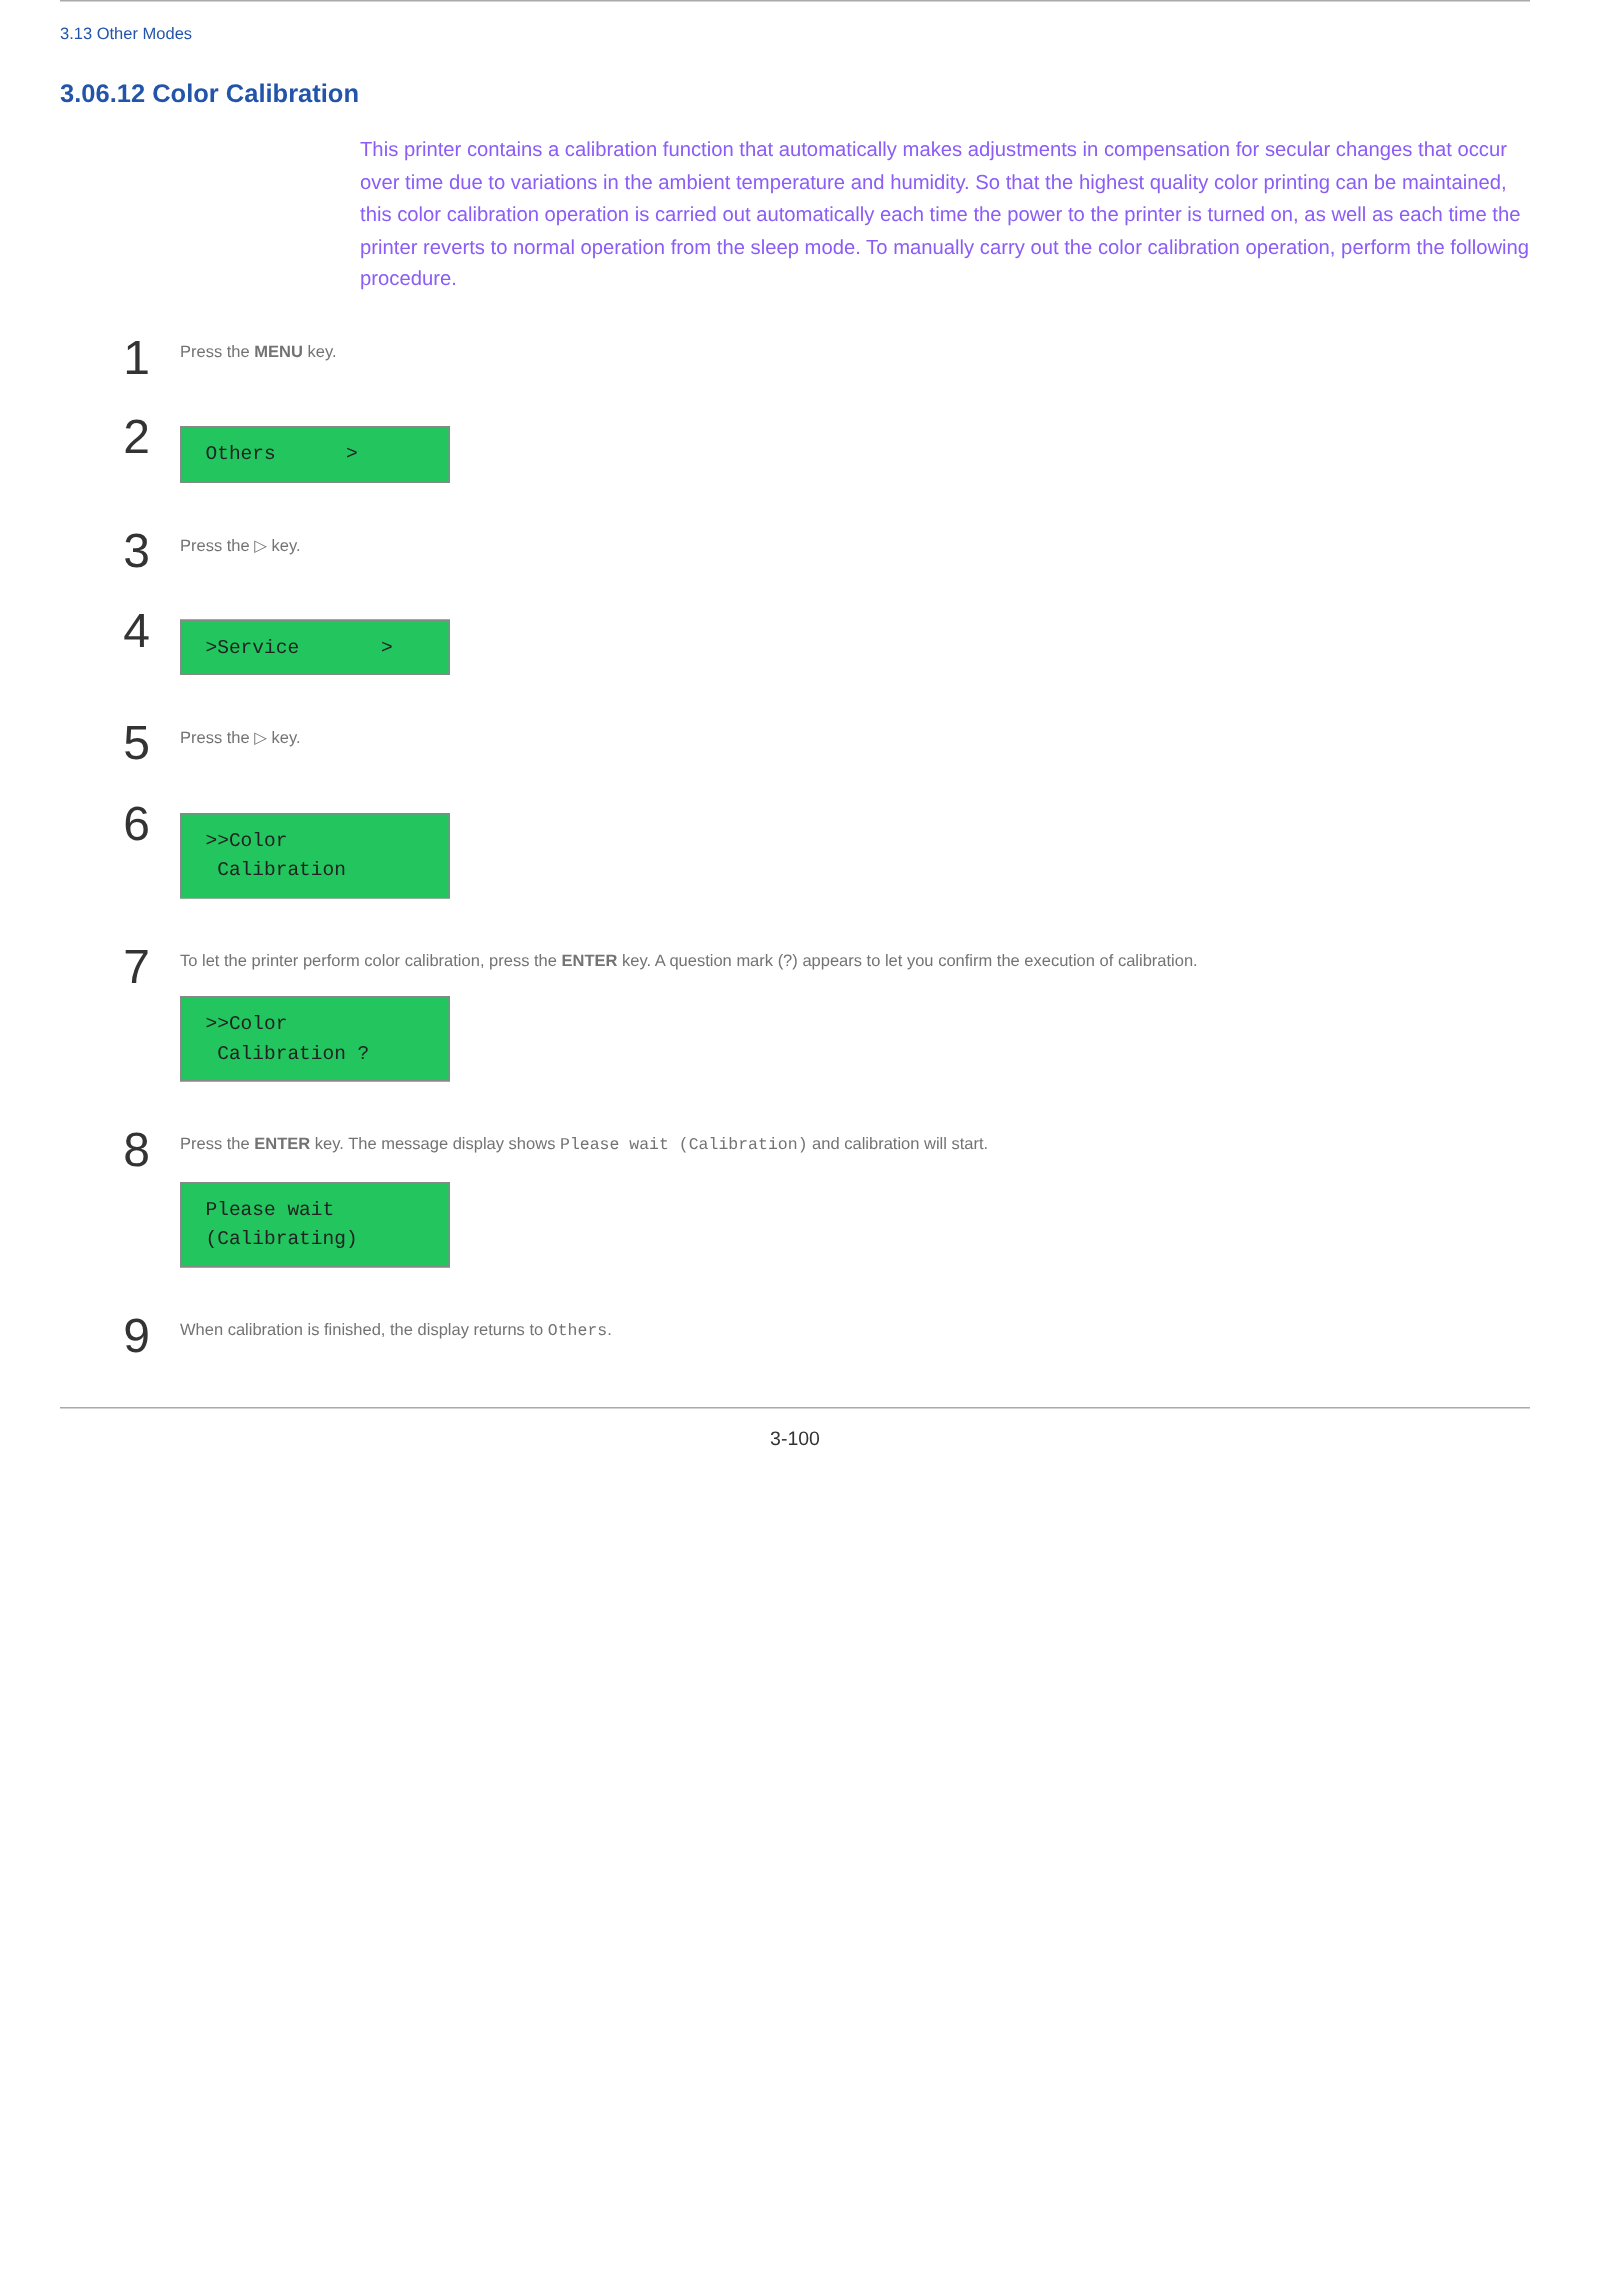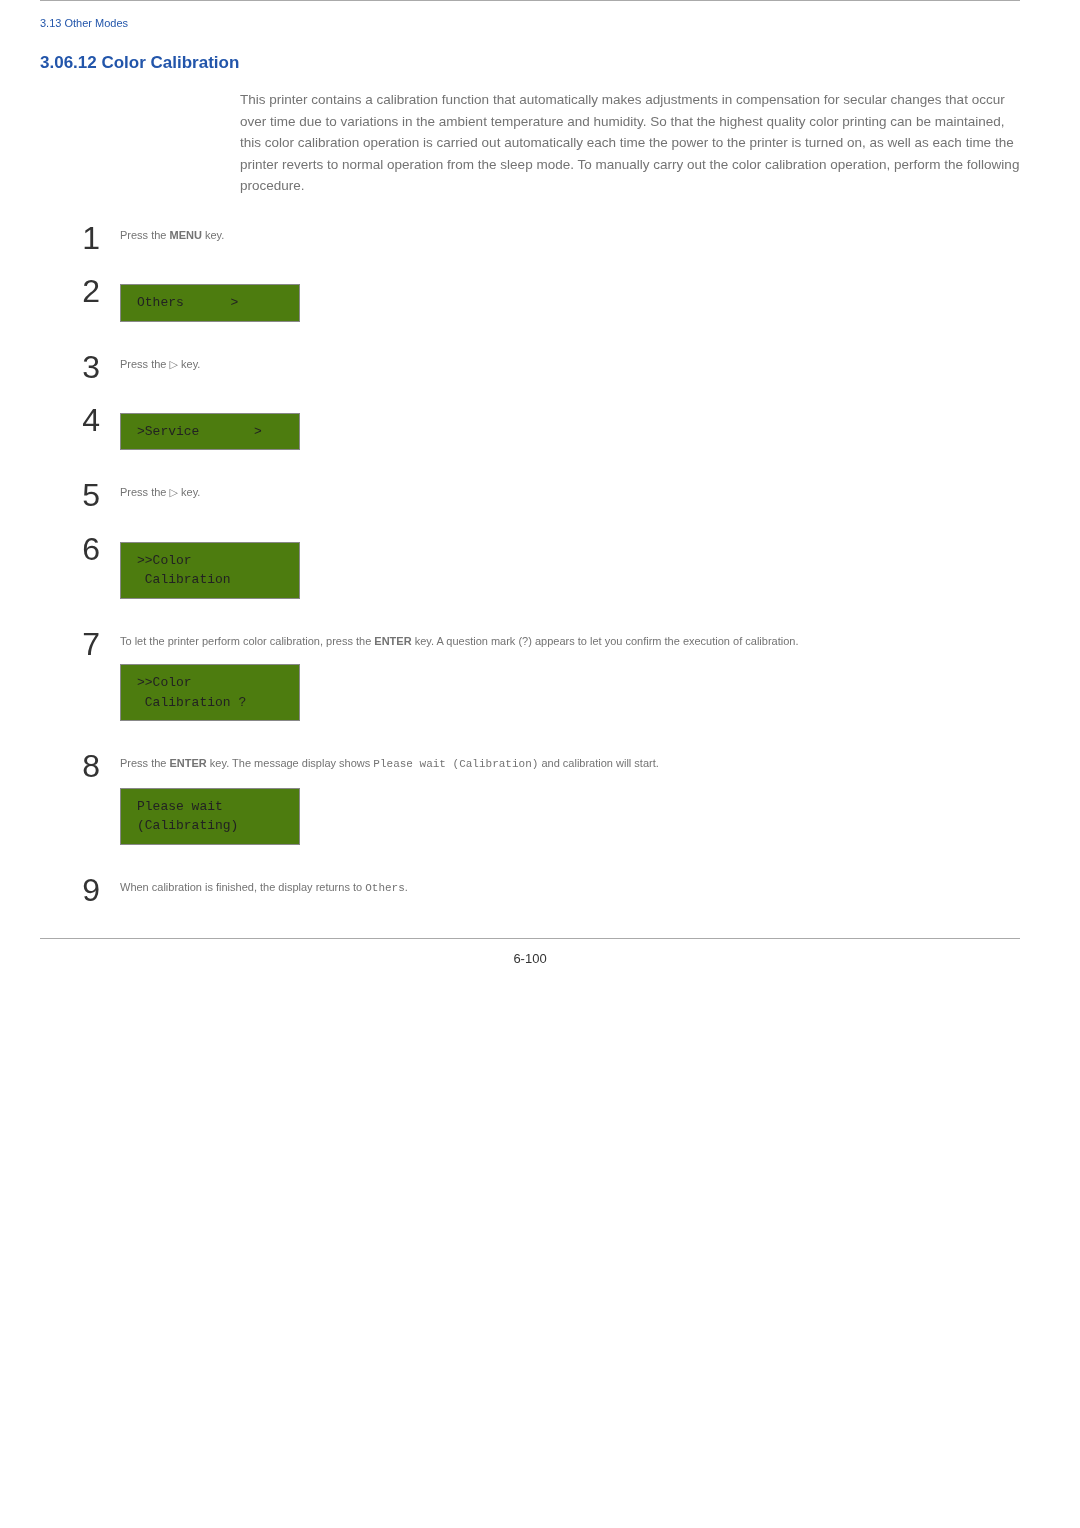--- a/index.html
+++ b/index.html
@@ -41,21 +41,21 @@
     .section-title {
       font-size: 17px;
       font-weight: bold;
       color: #2255aa;
       padding: 24px 40px 16px 40px;
     }
 
     .intro-text {
       font-size: 13.5px;
       line-height: 1.6;
-      color: #737373;
+      color: #8b5cf6;
       margin: 0 40px 24px 240px;
     }
 
     .steps-container {
       padding: 0 40px;
     }
 
     .step-row {
       display: flex;
       align-items: flex-start;
@@ -88,21 +88,21 @@
     .step-text b {
       font-weight: bold;
     }
 
     .display-box {
       border: 1px solid #888;
       display: inline-block;
       padding: 8px 16px;
       font-family: 'Courier New', Courier, monospace;
       font-size: 13px;
-      background: #4d7c0f;
+      background: #22c55e;
       min-width: 180px;
       margin-top: 4px;
       margin-bottom: 10px;
       line-height: 1.5;
     }
 
     .mono {
       font-family: 'Courier New', Courier, monospace;
     }
 
@@ -216,15 +216,15 @@
         <div class="step-text">
           When calibration is finished, the display returns to <span class="mono">Others</span>.
         </div>
       </div>
     </div>
 
   </div>
 
   <div class="bottom-border"></div>
   <div class="page-footer">
-    <span>6-100</span>
+    <span>3-100</span>
   </div>
 </div>
 
 </body></html>

